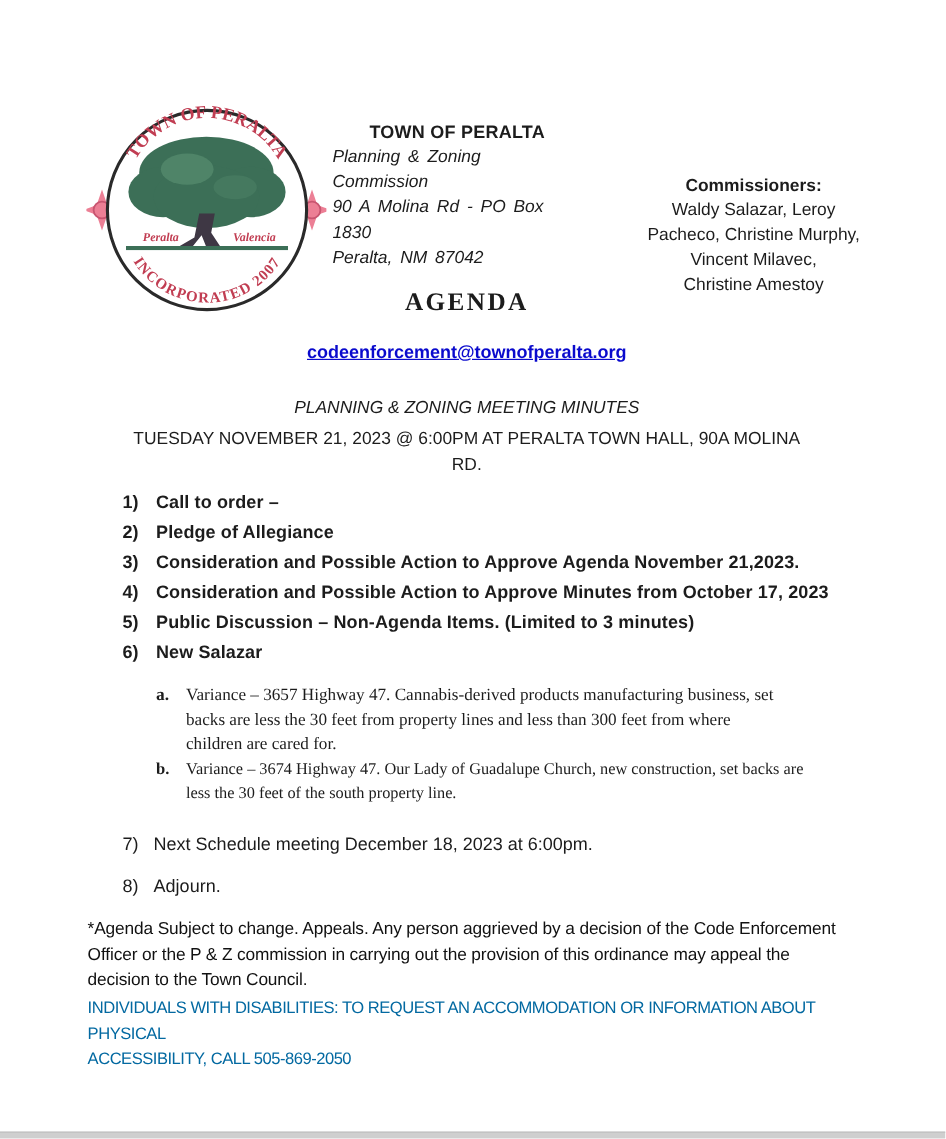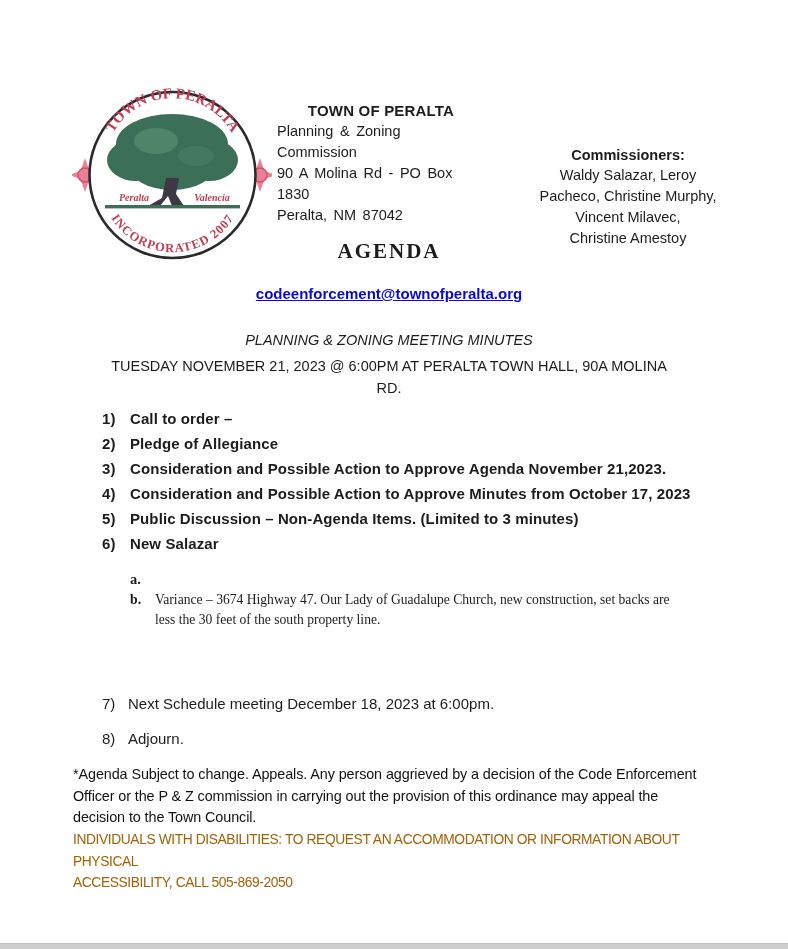--- a/index.html
+++ b/index.html
@@ -5,21 +5,21 @@
   * { margin: 0; padding: 0; box-sizing: border-box; }
   html, body { background: #ffffff; }
   body { font-family: "Liberation Sans", sans-serif; color: #1c1c1c; }
   .page { position: relative; width: 788px; height: 949px; background: #ffffff; overflow: hidden; }
   .abs { position: absolute; }
 
   
   .logo-wrap { left: 72px; top: 86px; width: 200px; height: 178px; }
   .org-block { left: 277px; top: 101px; width: 208px; font-size: 14.5px; }
   .org-title { font-weight: bold; font-size: 15px; text-align: center; letter-spacing: 0.2px; line-height: 20px; }
-  .org-line { line-height: 21px; word-spacing: 2.5px; }
+  .org-line { line-height: 21px; word-spacing: 2.5px; font-style: italic; }
   .comm-block { left: 503px; top: 101px; width: 250px; text-align: center; font-size: 14.5px; margin-top: 44px; }
   .comm-title { font-weight: bold; line-height: 20px; }
   .comm-lines { line-height: 21px; white-space: pre-line; }
 
   
   .doc-title { left: 0; top: 239px; width: 778px; text-align: center;
     font-family: "Liberation Serif", serif; font-weight: bold; font-size: 21px; letter-spacing: 2px; }
   .email-row { left: 0; top: 285px; width: 778px; text-align: center; }
   .email-link { color: #0a0acd; font-weight: bold; font-size: 15px; text-decoration: underline; cursor: pointer; }
   .meeting-subtitle { left: 0; top: 332px; width: 778px; text-align: center; font-style: italic; font-size: 14.5px; }
@@ -39,21 +39,21 @@
   .sub-row { display: flex; }
   .sub-marker { font-weight: bold; width: 25px; flex: 0 0 25px; font-size: 14.5px; line-height: 20.5px; }
   .sub-text { white-space: pre-line; font-size: 14.3px; line-height: 20.5px; }
   .sub-row-b .sub-text { font-size: 13.6px; line-height: 20px; }
   .sub-row-b .sub-marker { font-size: 13.8px; line-height: 20px; }
 
   
   .footer-notice { left: 73px; top: 764px; width: 700px; font-size: 14.4px; line-height: 21.5px;
     white-space: pre-line; letter-spacing: -0.1px; color: #111; }
   .footer-access { left: 73px; top: 829px; width: 660px; font-size: 13.8px; line-height: 21.5px;
-    white-space: pre-line; letter-spacing: -0.4px; color: #a16207; }
+    white-space: pre-line; letter-spacing: -0.4px; color: #0369a1; }
 
   .bottom-strip { left: 0; top: 943px; width: 788px; height: 6px; background: #cfcfcf; border-top: 1px solid #c0c0c0; }
 </style>
 </head>
 <body>
 
 <div class="page">
 
   <div class="abs logo-wrap">
     <svg width="200" height="178" viewBox="0 0 200 178">
@@ -149,20 +149,23 @@
     </div>
     <div class="item-row">
       <span class="item-num">6)</span>
       <span>New Salazar</span>
     </div>
   </div>
 
   <div class="abs sub-items">
     <div class="sub-row">
       <span class="sub-marker">a.</span>
+      <span class="sub-text">Variance – 3657 Highway 47.  Cannabis-derived products manufacturing business, set
+backs are less the 30 feet from property lines and less than 300 feet from where
+children are cared for.</span>
     </div>
     <div class="sub-row sub-row-b">
       <span class="sub-marker">b.</span>
       <span class="sub-text">Variance – 3674 Highway 47.  Our Lady of Guadalupe Church, new construction, set backs are
 less the 30 feet of the south property line.</span>
     </div>
   </div>
 
   <div class="item-late row7">
     <span class="item-num">7)</span>

